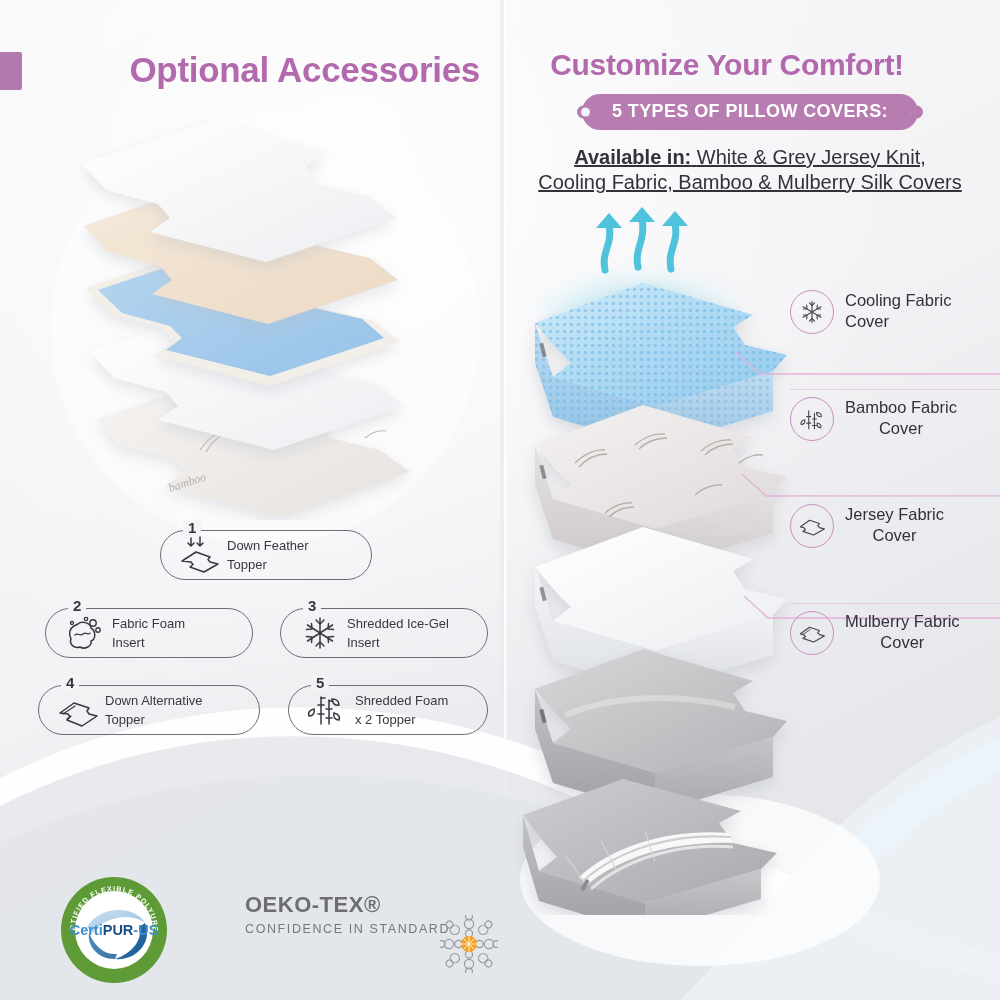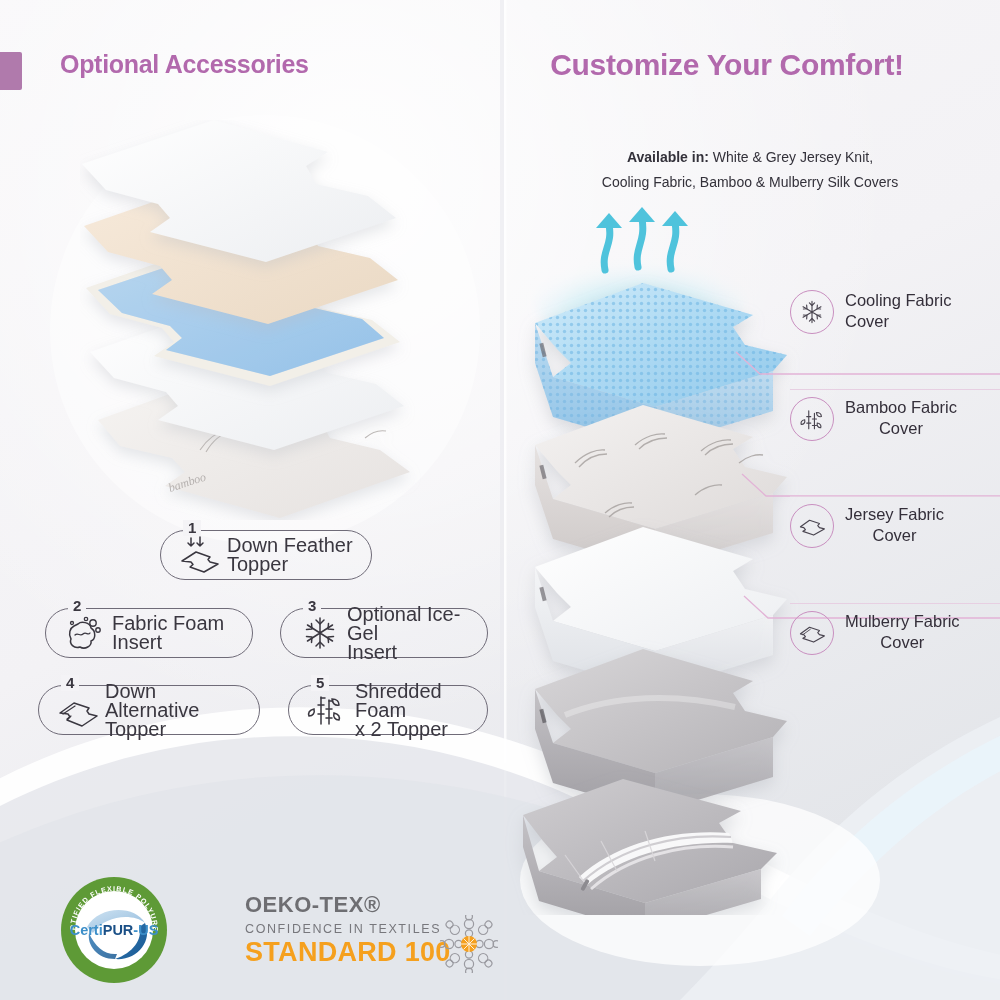--- a/index.html
+++ b/index.html
@@ -11,51 +11,51 @@
   #stage{position:relative;width:1000px;height:1000px;overflow:hidden;
     background:linear-gradient(160deg,#f7f6f8 0%,#f4f3f6 40%,#eceef1 75%,#e6e8ec 100%);}
 
   .bgsvg{position:absolute;left:0;top:0;width:1000px;height:1000px;}
 
   
   .corner-sq{position:absolute;left:-14px;top:52px;width:36px;height:38px;
     background:#b07aac;border-radius:2px;}
 
   
-  .h-left{position:absolute;left:60px;top:50px;width:420px;text-align:left;
-    font-size:25px;font-weight:bold;color:#b269ad;letter-spacing:-.3px;}
+  .h-left{position:absolute;left:60px;top:50px;width:420px;text-align:right;
+    font-size:35px;font-weight:bold;color:#b269ad;letter-spacing:-.3px;}
   .h-right{position:absolute;left:492px;top:48px;width:470px;text-align:center;
     font-size:30px;font-weight:bold;color:#b269ad;letter-spacing:-.3px;}
 
   .badge-wrap{position:absolute;left:515px;top:94px;width:470px;display:flex;justify-content:center;}
   .badge{position:relative;background:#b77db1;color:#fff;border-radius:18px;
     padding:7px 30px 8px;font-size:18px;font-weight:bold;letter-spacing:.4px;}
   .badge:before,.badge:after{content:"";position:absolute;top:50%;width:13px;height:13px;
     background:#b77db1;border-radius:50%;transform:translateY(-50%);}
   .badge:before{left:-5px;}
   .badge:after{right:-5px;}
   .badge .notch-l,.badge .notch-r{position:absolute;top:50%;width:9px;height:9px;
     background:#f3f2f5;border-radius:50%;transform:translateY(-50%);}
   .badge .notch-l{left:-1px;}
   .badge .notch-r{right:-1px;}
 
   .avail{position:absolute;left:515px;top:145px;width:470px;text-align:center;
-    font-size:14px;line-height:25px;color:#33313a;}
+    font-size:20px;line-height:25px;color:#33313a;text-decoration:underline;}
   .avail b{font-weight:bold;}
 
   
   .left-art{position:absolute;left:80px;top:120px;width:380px;height:400px;}
 
   
   .pill{position:absolute;border:1.4px solid #6f6b78;border-radius:40px;
     background:transparent;display:flex;align-items:center;box-sizing:border-box;}
   .pill .num{position:absolute;left:22px;top:-11px;background:#f4f3f6;
     padding:0 5px;font-size:15px;font-weight:bold;color:#3a3740;line-height:16px;}
   .pill .picon{flex:0 0 auto;margin-left:16px;width:46px;height:42px;}
-  .pill .ptxt{font-size:20px;line-height:19px;color:#3a3740;margin-left:4px;padding-right:14px;}
+  .pill .ptxt{font-size:13px;line-height:19px;color:#3a3740;margin-left:4px;padding-right:14px;}
 
   #pill1{left:160px;top:530px;width:212px;height:50px;}
   #pill2{left:45px;top:608px;width:208px;height:50px;}
   #pill3{left:280px;top:608px;width:208px;height:50px;}
   #pill4{left:38px;top:685px;width:222px;height:50px;}
   #pill5{left:288px;top:685px;width:200px;height:50px;}
 
   
   .right-art{position:absolute;left:505px;top:195px;width:330px;height:720px;}
 
@@ -117,20 +117,27 @@
     <ellipse cx="700" cy="880" rx="180" ry="86" fill="#ffffff" opacity=".75"></ellipse>
 
     <ellipse cx="265" cy="330" rx="215" ry="215" fill="#ffffff" opacity=".45"></ellipse>
   </svg>
 
   <div class="corner-sq"></div>
 
   <div class="h-left">Optional Accessories</div>
   <div class="h-right">Customize Your Comfort!</div>
 
+  <div class="badge-wrap">
+    <div class="badge">
+      <span class="notch-l"></span>
+      <span class="notch-r"></span>
+      <span>5 TYPES OF PILLOW COVERS:</span>
+    </div>
+  </div>
 
   <div class="avail">
     <b>Available in:</b>
     <span>White &amp; Grey Jersey Knit,</span><br>
     <span>Cooling Fabric, Bamboo &amp; Mulberry Silk Covers</span>
   </div>
 
   <svg class="left-art" viewBox="0 0 380 400">
     <defs>
       <linearGradient id="lyrWhite" x1="0" y1="0" x2="1" y2="1">
@@ -223,21 +230,21 @@
     <span class="num">3</span>
     <svg class="picon" viewBox="0 0 46 42">
       <g stroke="#3a3740" stroke-width="1.5" stroke-linecap="round" fill="none">
         <path d="M23 6 v30 M10.5 13 L35.5 29 M35.5 13 L10.5 29"></path>
         <path d="M23 12 l-4-4 M23 12 l4-4 M23 30 l-4 4 M23 30 l4 4"></path>
         <path d="M15 17 l-5.5 .4 M15 17 l-.5-5.4 M31 25 l5.5-.4 M31 25 l.5 5.4"></path>
         <path d="M31 17 l5.5 .4 M31 17 l.5-5.4 M15 25 l-5.5-.4 M15 25 l-.5 5.4"></path>
       </g>
     </svg>
     <span class="ptxt">
-      <span>Optional Ice-Gel</span><br>
+      <span>Shredded Ice-Gel</span><br>
       <span>Insert</span>
     </span>
   </div>
 
   <div class="pill" id="pill4">
     <span class="num">4</span>
     <svg class="picon" viewBox="0 0 46 42">
       <path d="M5 24 L19 14 L34 19 L32 22 L34 25 L42 27 L27 37 L12 31 L15 28 L13 25 Z" fill="none" stroke="#3a3740" stroke-width="1.5" stroke-linejoin="round"></path>
       <path d="M8 25 L20 17" stroke="#3a3740" stroke-width="1.2" stroke-linecap="round"></path>
       <path d="M12 30 L16 27" stroke="#3a3740" stroke-width="1.2" stroke-linecap="round"></path>
@@ -488,22 +495,21 @@
       <path d="M28 52 C 40 30 76 30 86 48 C 74 38 46 40 34 58 Z" fill="url(#swirl2)"></path>
       <path d="M86 48 C 94 66 78 86 56 84 C 74 78 84 64 80 52 Z" fill="url(#swirl1)"></path>
       <path d="M56 84 C 38 84 28 70 30 58 C 36 72 46 80 58 79 Z" fill="url(#swirl1)" opacity=".85"></path>
       <text x="55" y="60" text-anchor="middle" font-size="14.5" font-weight="bold" font-family="Liberation Sans, sans-serif">
         <tspan fill="#3d8fc9">Certi</tspan><tspan fill="#1a4f86">PUR</tspan><tspan fill="#3d8fc9">-US</tspan>
       </text>
     </svg>
 
     <div class="oeko">
       <div class="l1">OEKO-TEX®</div>
-      <div class="l2">CONFIDENCE IN TEXTILES</div>
-      <div class="l3">STANDARD 100</div>
+      <div class="l2">CONFIDENCE IN STANDARD</div>
     </div>
 
     <svg width="58" height="58" viewBox="0 0 58 58" style="position:absolute;left:385px;top:40px;">
       <g stroke="#9a9aa0" stroke-width="1.2" fill="none">
         <g id="pet">
           <circle cx="29" cy="9" r="4.6"></circle>
             <circle cx="29" cy="1.5" r="3.4"></circle>
         </g>
         <use href="#pet" transform="rotate(45 29 29)"></use>
         <use href="#pet" transform="rotate(90 29 29)"></use>

